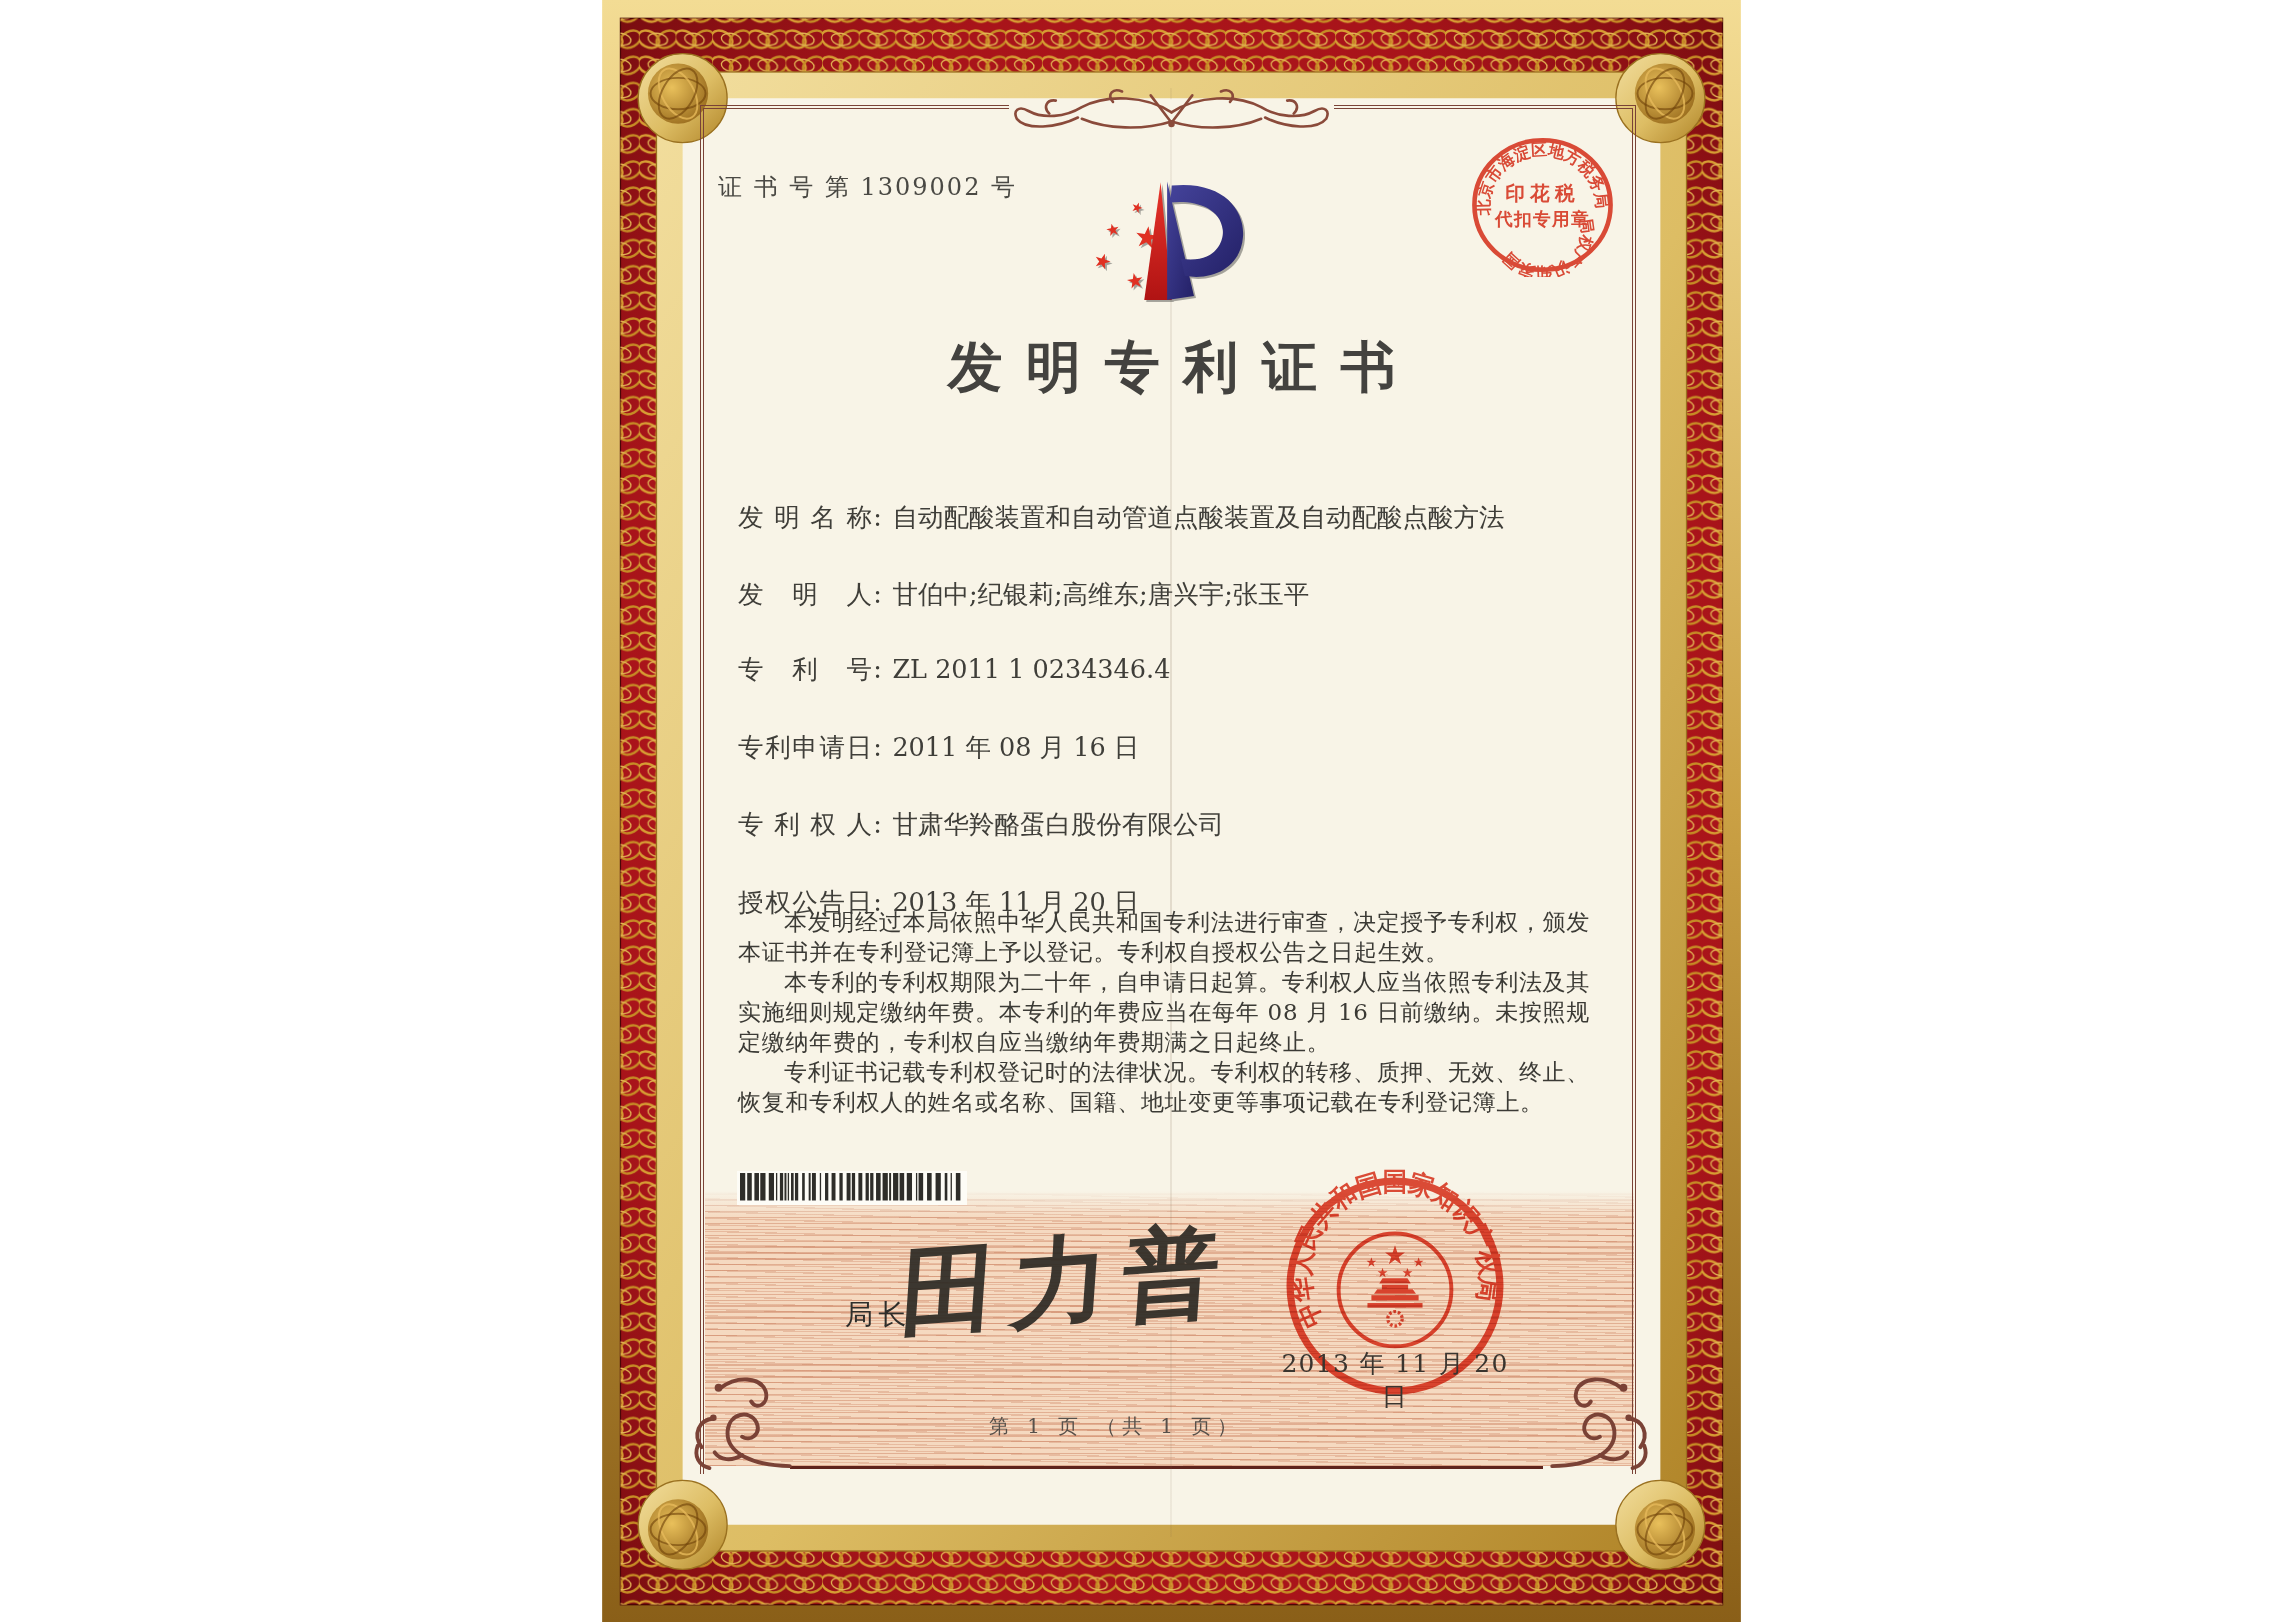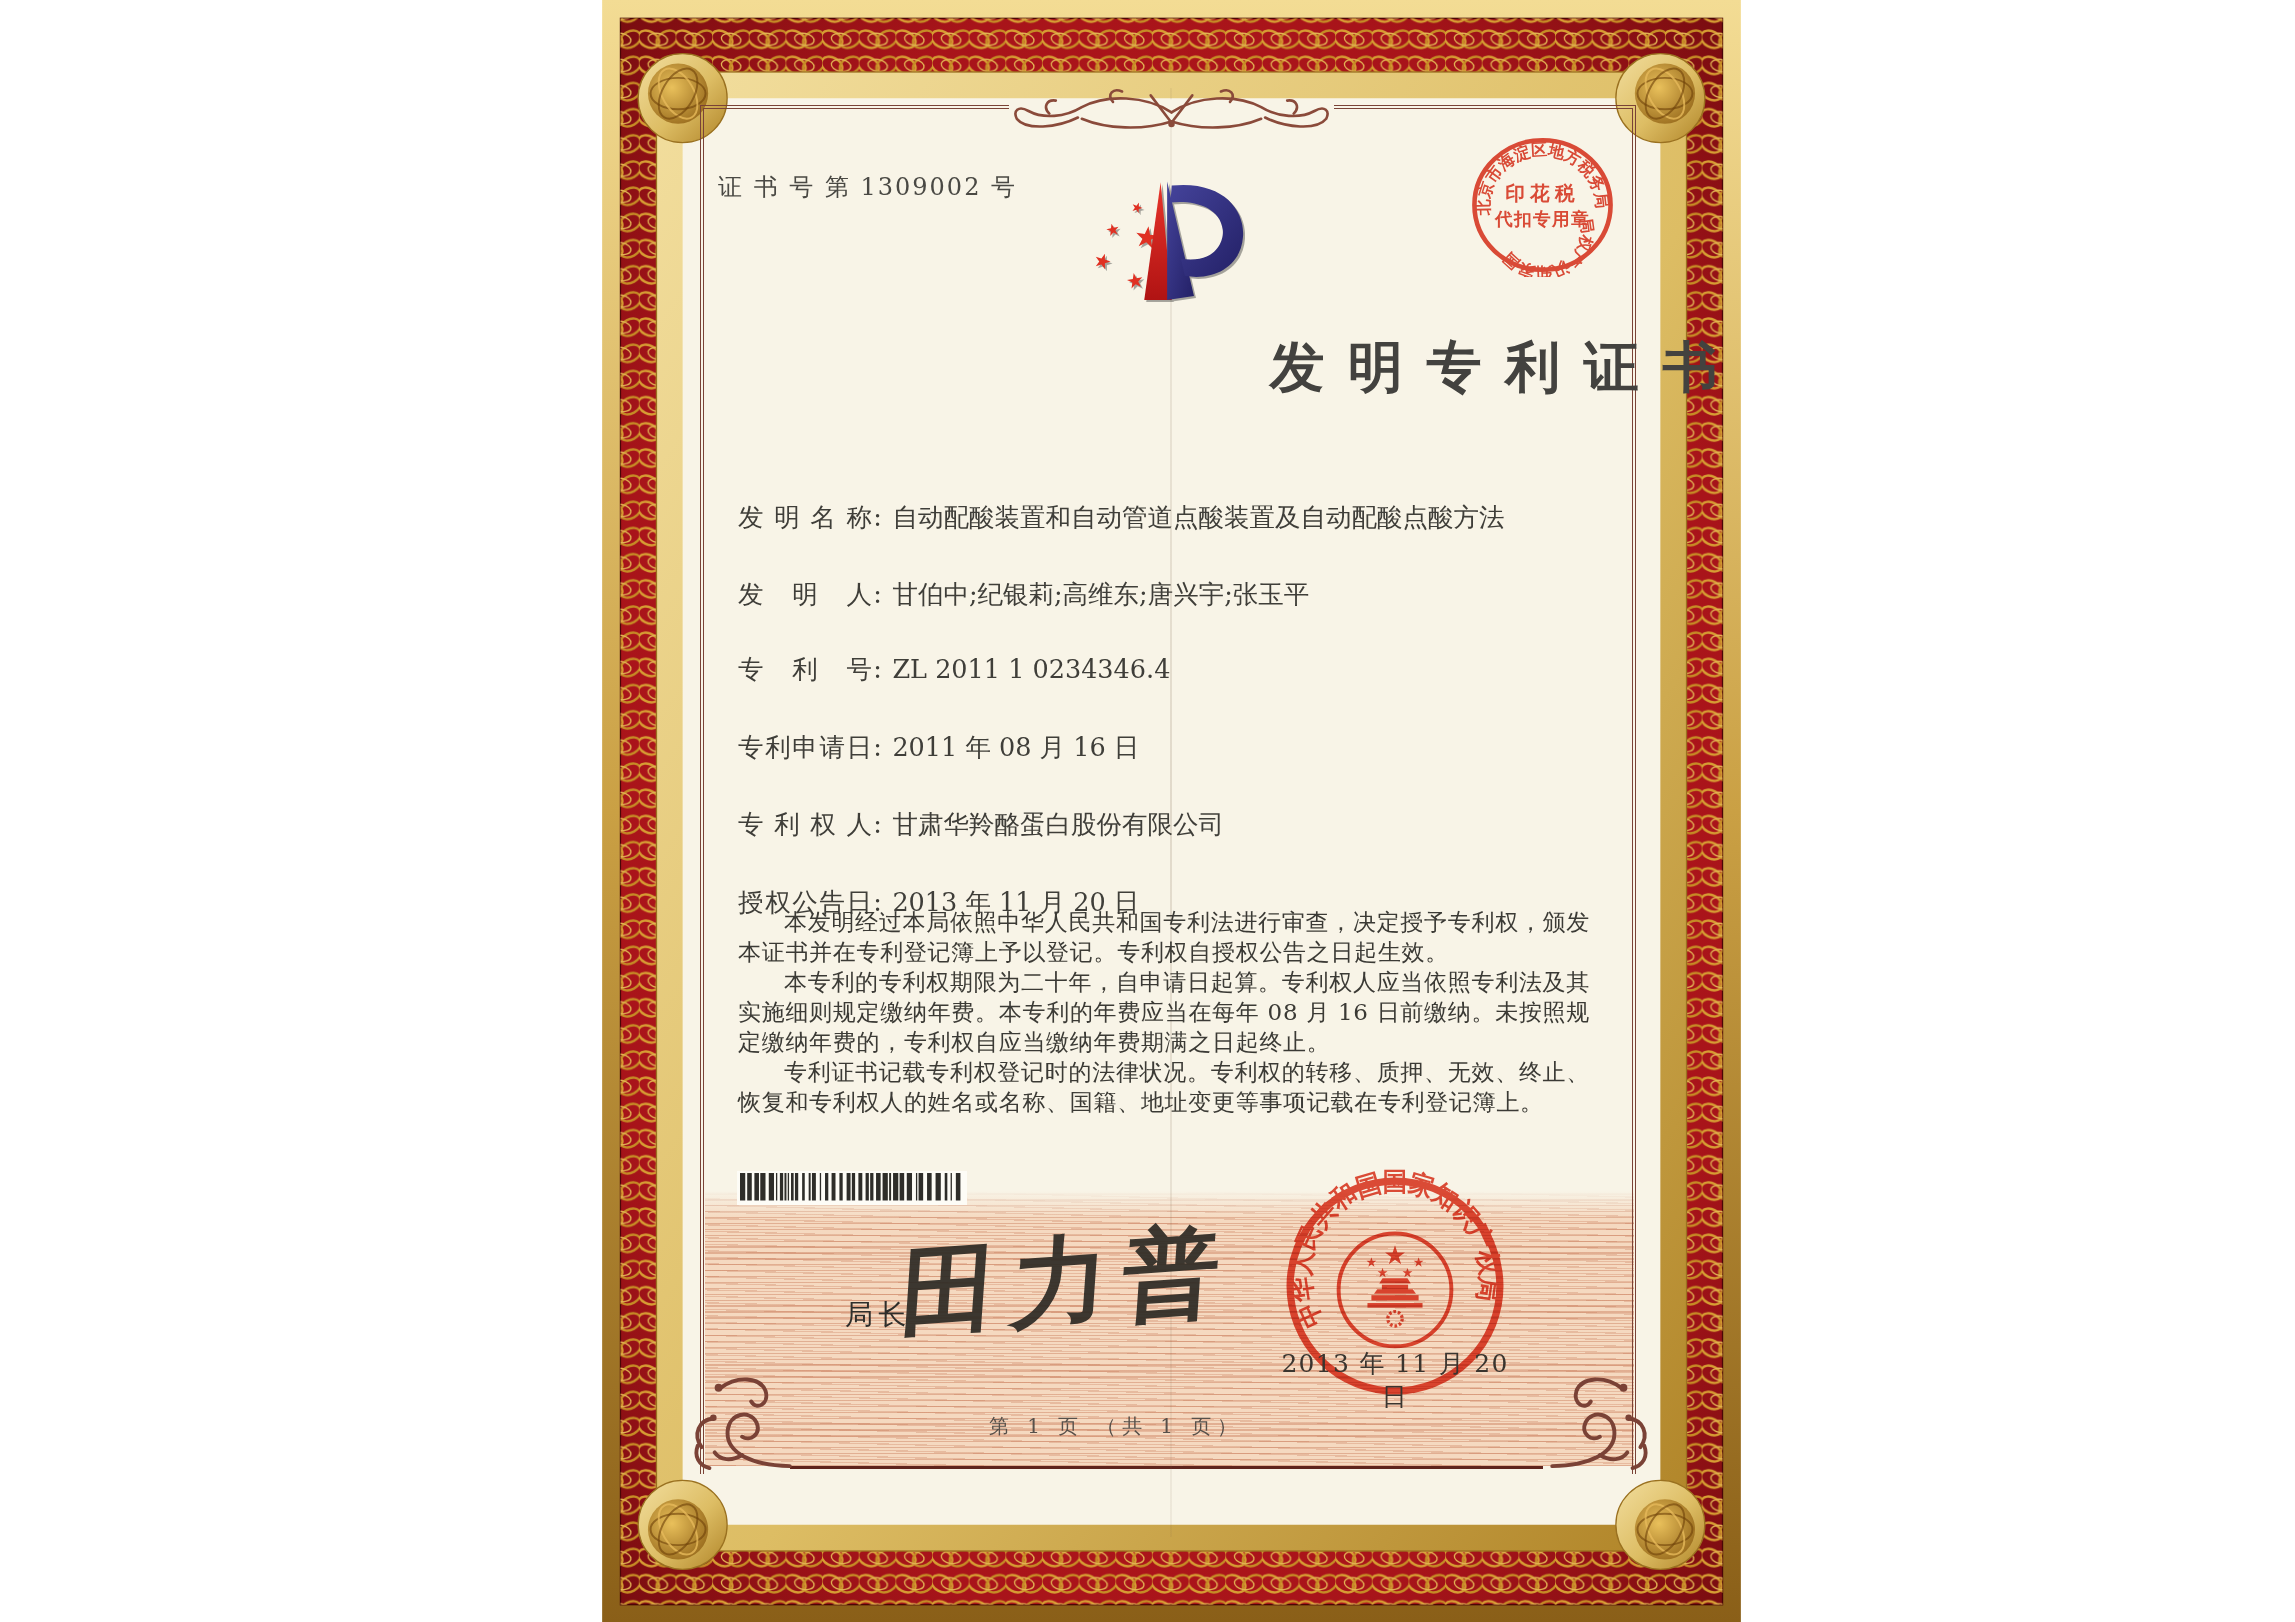--- a/index.html
+++ b/index.html
@@ -17,21 +17,21 @@
     box-sizing:border-box;border:4.6px double #7a4236;border-bottom:none;}
   .bottom-rule{position:absolute;left:188px;top:1466px;width:753px;height:3.3px;background:#5e241c;z-index:2;}
   .top-ornament{position:absolute;left:406px;top:85px;z-index:3;}
   .flourish{position:absolute;top:1370px;z-index:3;}
   .fl-left{left:80px;}
   .fl-right{left:947px;transform:scaleX(-1);}
   .fold{position:absolute;left:568px;top:88px;width:2px;height:1449px;z-index:2;
     background:linear-gradient(180deg,rgba(120,95,70,.08),rgba(120,95,70,.18),rgba(120,95,70,.08));}
   .cert-no{position:absolute;left:116px;top:171px;z-index:4;font-size:24px;letter-spacing:2px;color:#4a4944;}
   .logo{position:absolute;left:486px;top:175px;z-index:4;}
-  .title{position:absolute;left:0;right:0;top:331px;z-index:4;text-align:right;
+  .title{position:absolute;left:0;right:0;top:331px;z-index:4;text-align:center;
     font-size:55px;font-weight:600;letter-spacing:23.6px;text-indent:23.6px;color:#43423f;}
   .frow{position:absolute;left:136px;z-index:4;font-size:25.5px;color:#3f3e39;white-space:nowrap;margin-top:34px;}
   .flabel{display:inline-block;width:134px;text-align:justify;text-align-last:justify;}
   .fcolon{margin:0 10.5px 0 1.3px;}
   .paras{position:absolute;left:136px;top:907px;width:852px;z-index:4;}
   .paras p{margin:0;text-indent:2em;font-size:23px;line-height:30px;text-align:justify;color:#3b3a35;letter-spacing:0.7px;}
   .barcode{position:absolute;left:135px;top:1171px;z-index:4;background:#fdfcf6;padding:2px 2.6px;}
   .director-label{position:absolute;left:243px;top:1296px;z-index:4;font-size:28px;letter-spacing:5.2px;color:#2f2e2b;}
   .signature{position:absolute;left:298px;top:1218px;z-index:4;font-size:97px;font-weight:700;color:#2d2a24;
     letter-spacing:14.4px;transform:rotate(-4deg) skewX(-8deg);opacity:.92;}

